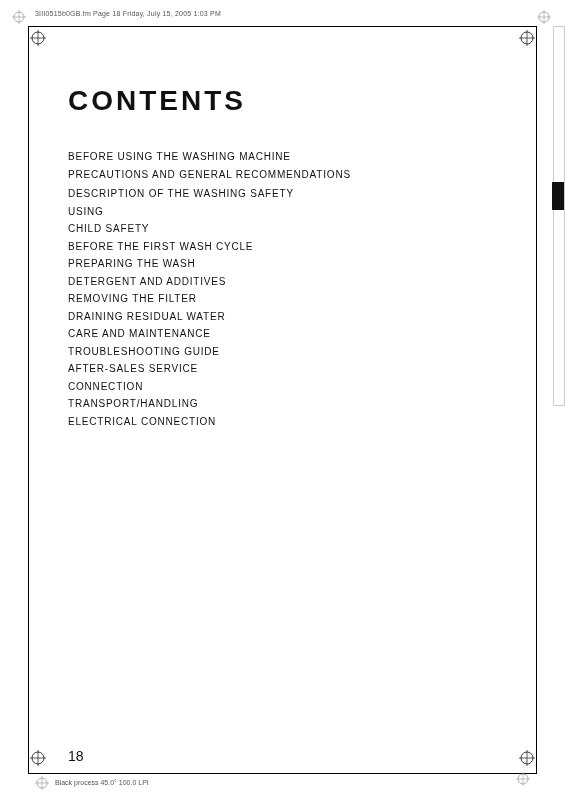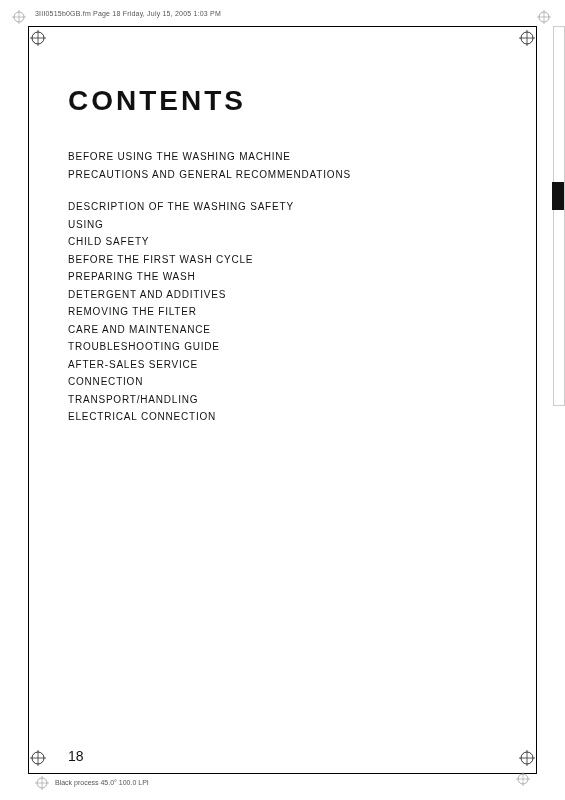--- a/index.html
+++ b/index.html
@@ -142,21 +142,21 @@
       font-size: 10px;
       color: #111;
       letter-spacing: 0.8px;
       line-height: 1.55;
       font-weight: 500;
       font-family: Arial, Helvetica, sans-serif;
       margin-bottom: 2px;
     }
 
     .contents-list li.double-line {
-      margin-bottom: 17px;
+      margin-bottom: 4px;
     }
 
     
     .page-number {
       position: absolute;
       bottom: 36px;
       left: 68px;
       font-size: 14px;
       color: #111;
     }
@@ -275,20 +275,21 @@
     <ul class="contents-list" id="contents-list">
     <li>BEFORE USING THE WASHING MACHINE</li>
         <li class="double-line">PRECAUTIONS AND GENERAL RECOMMENDATIONS</li>
         <li>DESCRIPTION OF THE WASHING SAFETY</li>
         <li>USING</li>
         <li>CHILD SAFETY</li>
         <li>BEFORE THE FIRST WASH CYCLE</li>
         <li>PREPARING THE WASH</li>
         <li>DETERGENT AND ADDITIVES</li>
         <li>REMOVING THE FILTER</li>
+        <li>DRAINING RESIDUAL WATER</li>
         <li>CARE AND MAINTENANCE</li>
         <li>TROUBLESHOOTING GUIDE</li>
         <li>AFTER-SALES SERVICE</li>
         <li>CONNECTION</li>
         <li>TRANSPORT/HANDLING</li>
         <li>ELECTRICAL CONNECTION</li>
       </ul>
   </div>
 
   <div class="page-number">18</div>

